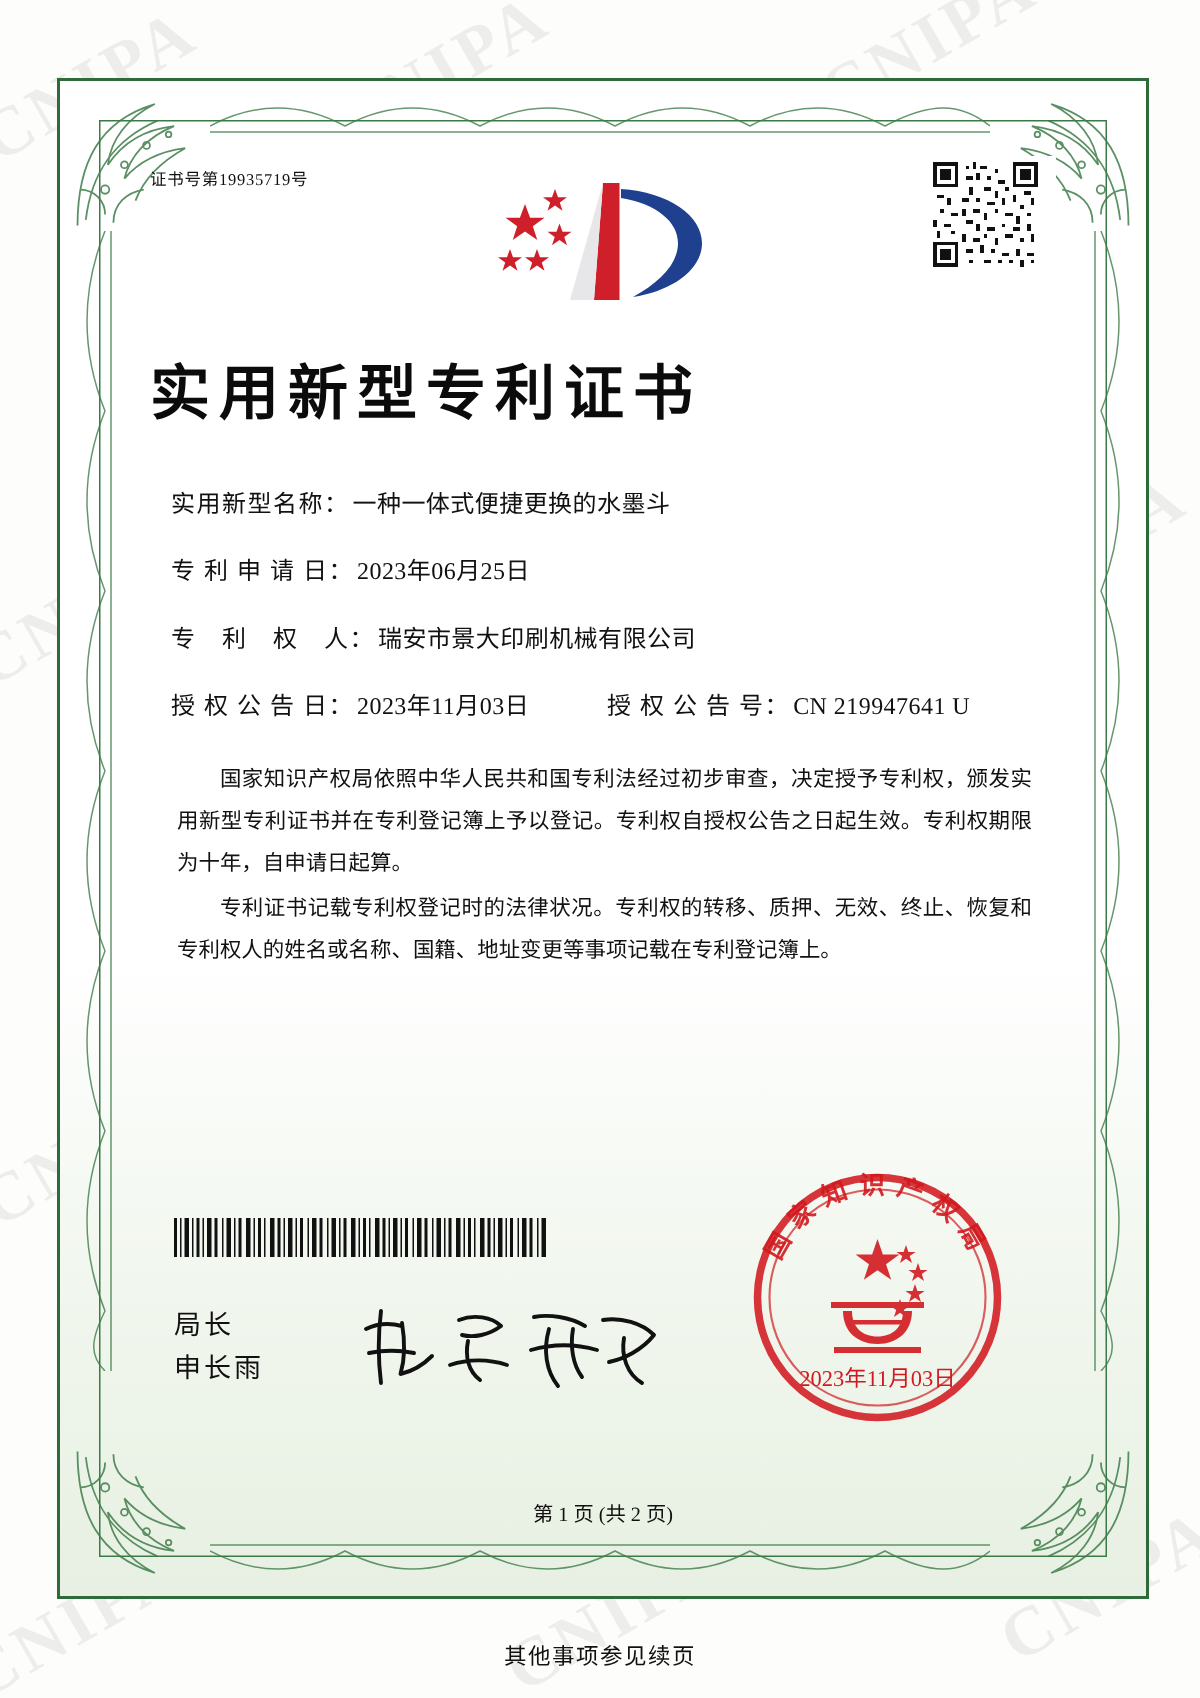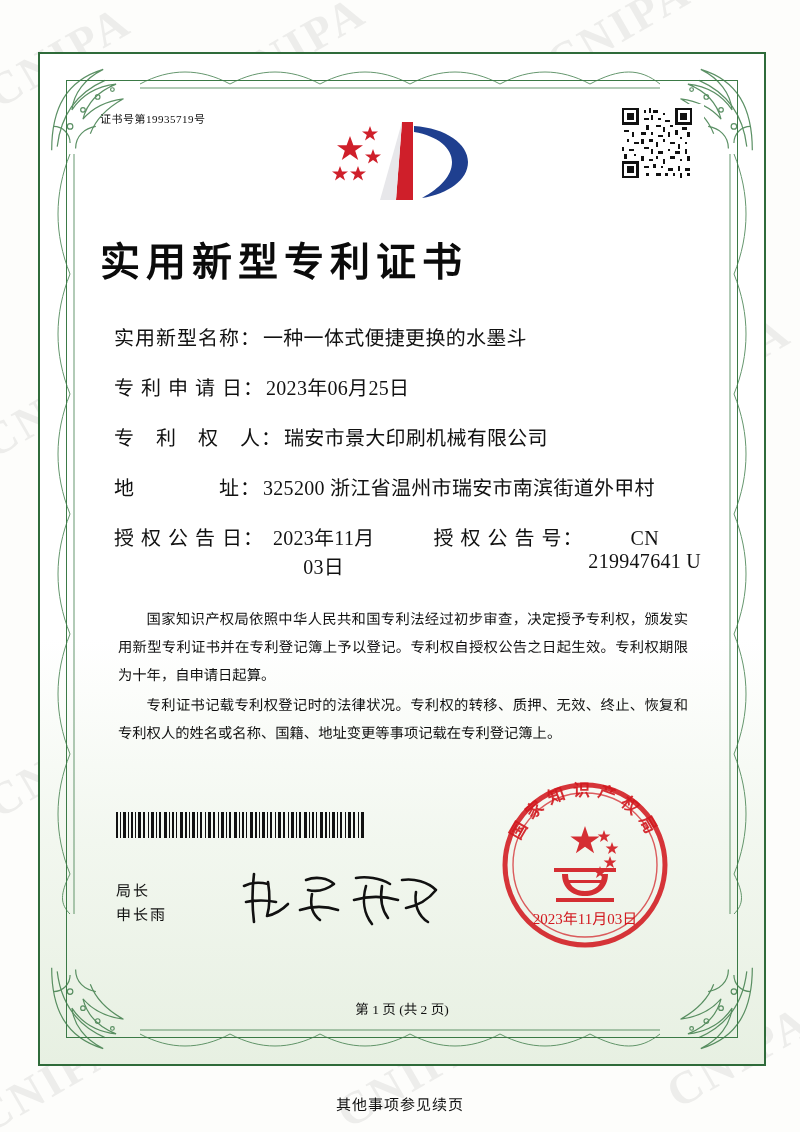--- a/index.html
+++ b/index.html
@@ -135,25 +135,24 @@
     font-family: "DejaVu Serif", "Liberation Serif", serif;
   }
 
   .fields {
     margin-top: 34px;
     padding-left: 14px;
   }
   .field-row {
     display: flex;
     align-items: baseline;
-    font-size: 20px;
+    font-size: 16px;
     color: #111;
     margin-bottom: 21px;
     font-family: "Liberation Serif", serif;
-    text-align: center;
   }
   .field-label {
     white-space: nowrap;
     letter-spacing: 1px;
   }
   .field-value {
     margin-left: 2px;
     letter-spacing: .3px;
   }
   .field-row.split .second-label {
@@ -177,21 +176,21 @@
     left: 16px;
     bottom: 186px;
     width: 250px;
     height: 26px;
   }
 
   .signature-block {
     position: absolute;
     left: 16px;
     bottom: 96px;
-    font-size: 15px;
+    font-size: 18px;
     line-height: 1.65;
     color: #111;
     letter-spacing: 2px;
     font-family: Liberation Serif, serif;
   }
 
   .handwriting {
     position: absolute;
     left: 138px;
     bottom: 92px;
@@ -442,24 +441,20 @@
           <span class="field-value">一种一体式便捷更换的水墨斗</span>
         </div>
         <div class="field-row">
           <span class="field-label">专 利 申 请 日：</span>
           <span class="field-value">2023年06月25日</span>
         </div>
         <div class="field-row">
           <span class="field-label">专　利　权　人：</span>
           <span class="field-value">瑞安市景大印刷机械有限公司</span>
         </div>
-        <div class="field-row">
-          <span class="field-label">地　　　　址：</span>
-          <span class="field-value">325200 浙江省温州市瑞安市南滨街道外甲村</span>
-        </div>
         <div class="field-row split">
           <span class="field-label">授 权 公 告 日：</span>
           <span class="field-value">2023年11月03日</span>
           <span class="field-label second-label">授 权 公 告 号：</span>
           <span class="field-value">CN 219947641 U</span>
         </div>
       </div>
 
       <div class="paragraphs">
         <p>国家知识产权局依照中华人民共和国专利法经过初步审查，决定授予专利权，颁发实用新型专利证书并在专利登记簿上予以登记。专利权自授权公告之日起生效。专利权期限为十年，自申请日起算。</p>

